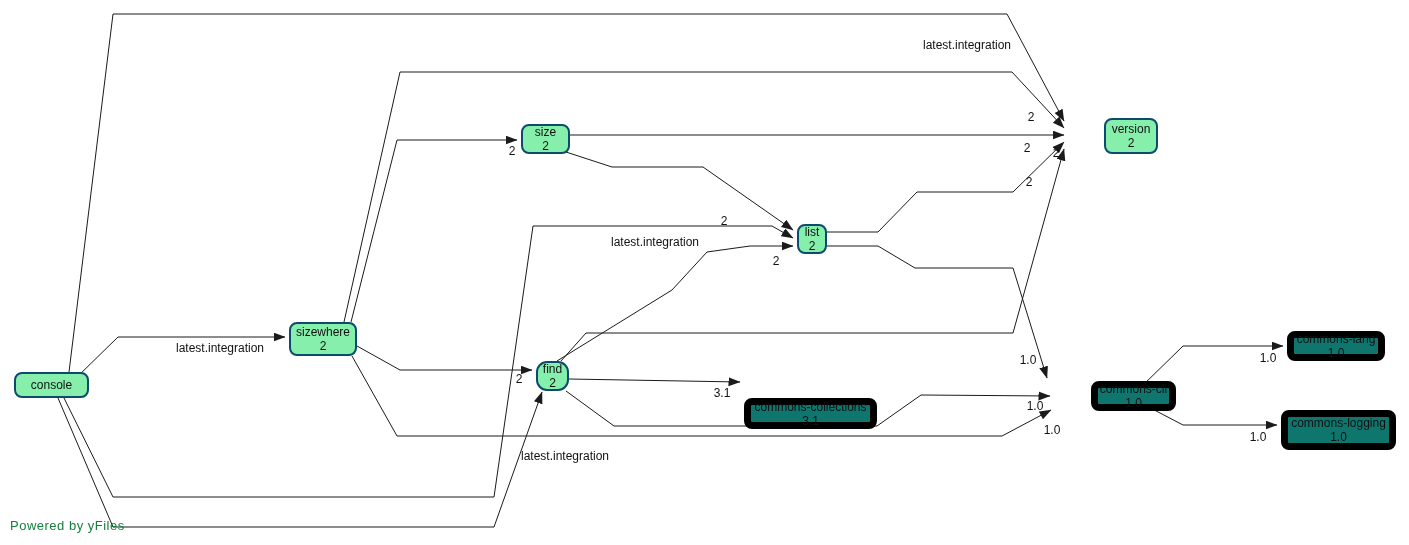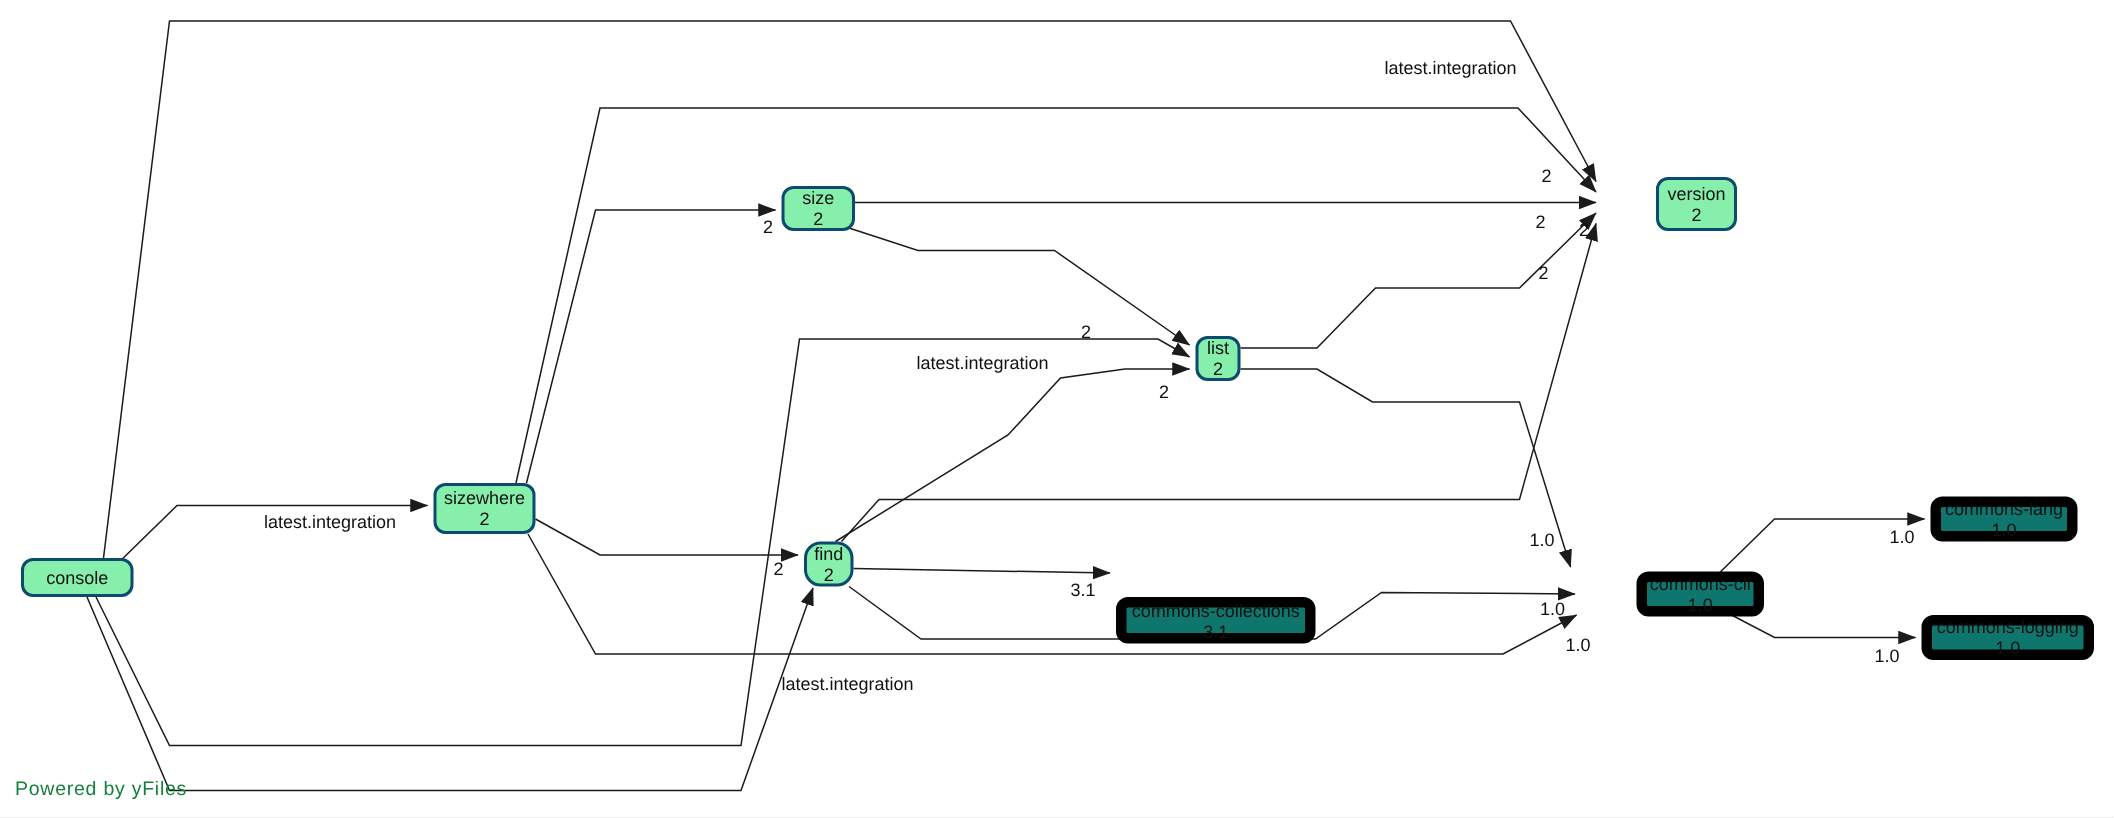--- a/index.html
+++ b/index.html
@@ -144,19 +144,19 @@
         <span>3.1</span>
       </div>
       <div class="node artifact" style="left: 1054px; top: 381px; width: 85px; height: 30px; margin-left: 37px;">
         <span>commons-cli</span>
         <span>1.0</span>
       </div>
       <div class="node artifact" style="left: 1287px; top: 331px; width: 98px; height: 30px;">
         <span>commons-lang</span>
         <span>1.0</span>
       </div>
-      <div class="node artifact" style="left: 1281px; top: 410px; width: 115px; height: 30px;">
+      <div class="node artifact" style="left: 1281px; top: 410px; width: 115px; height: 40px;">
         <span>commons-logging</span>
         <span>1.0</span>
       </div>
     </div>
   <div class="watermark">Powered by yFiles</div>
 </div>
 
 </body></html>

